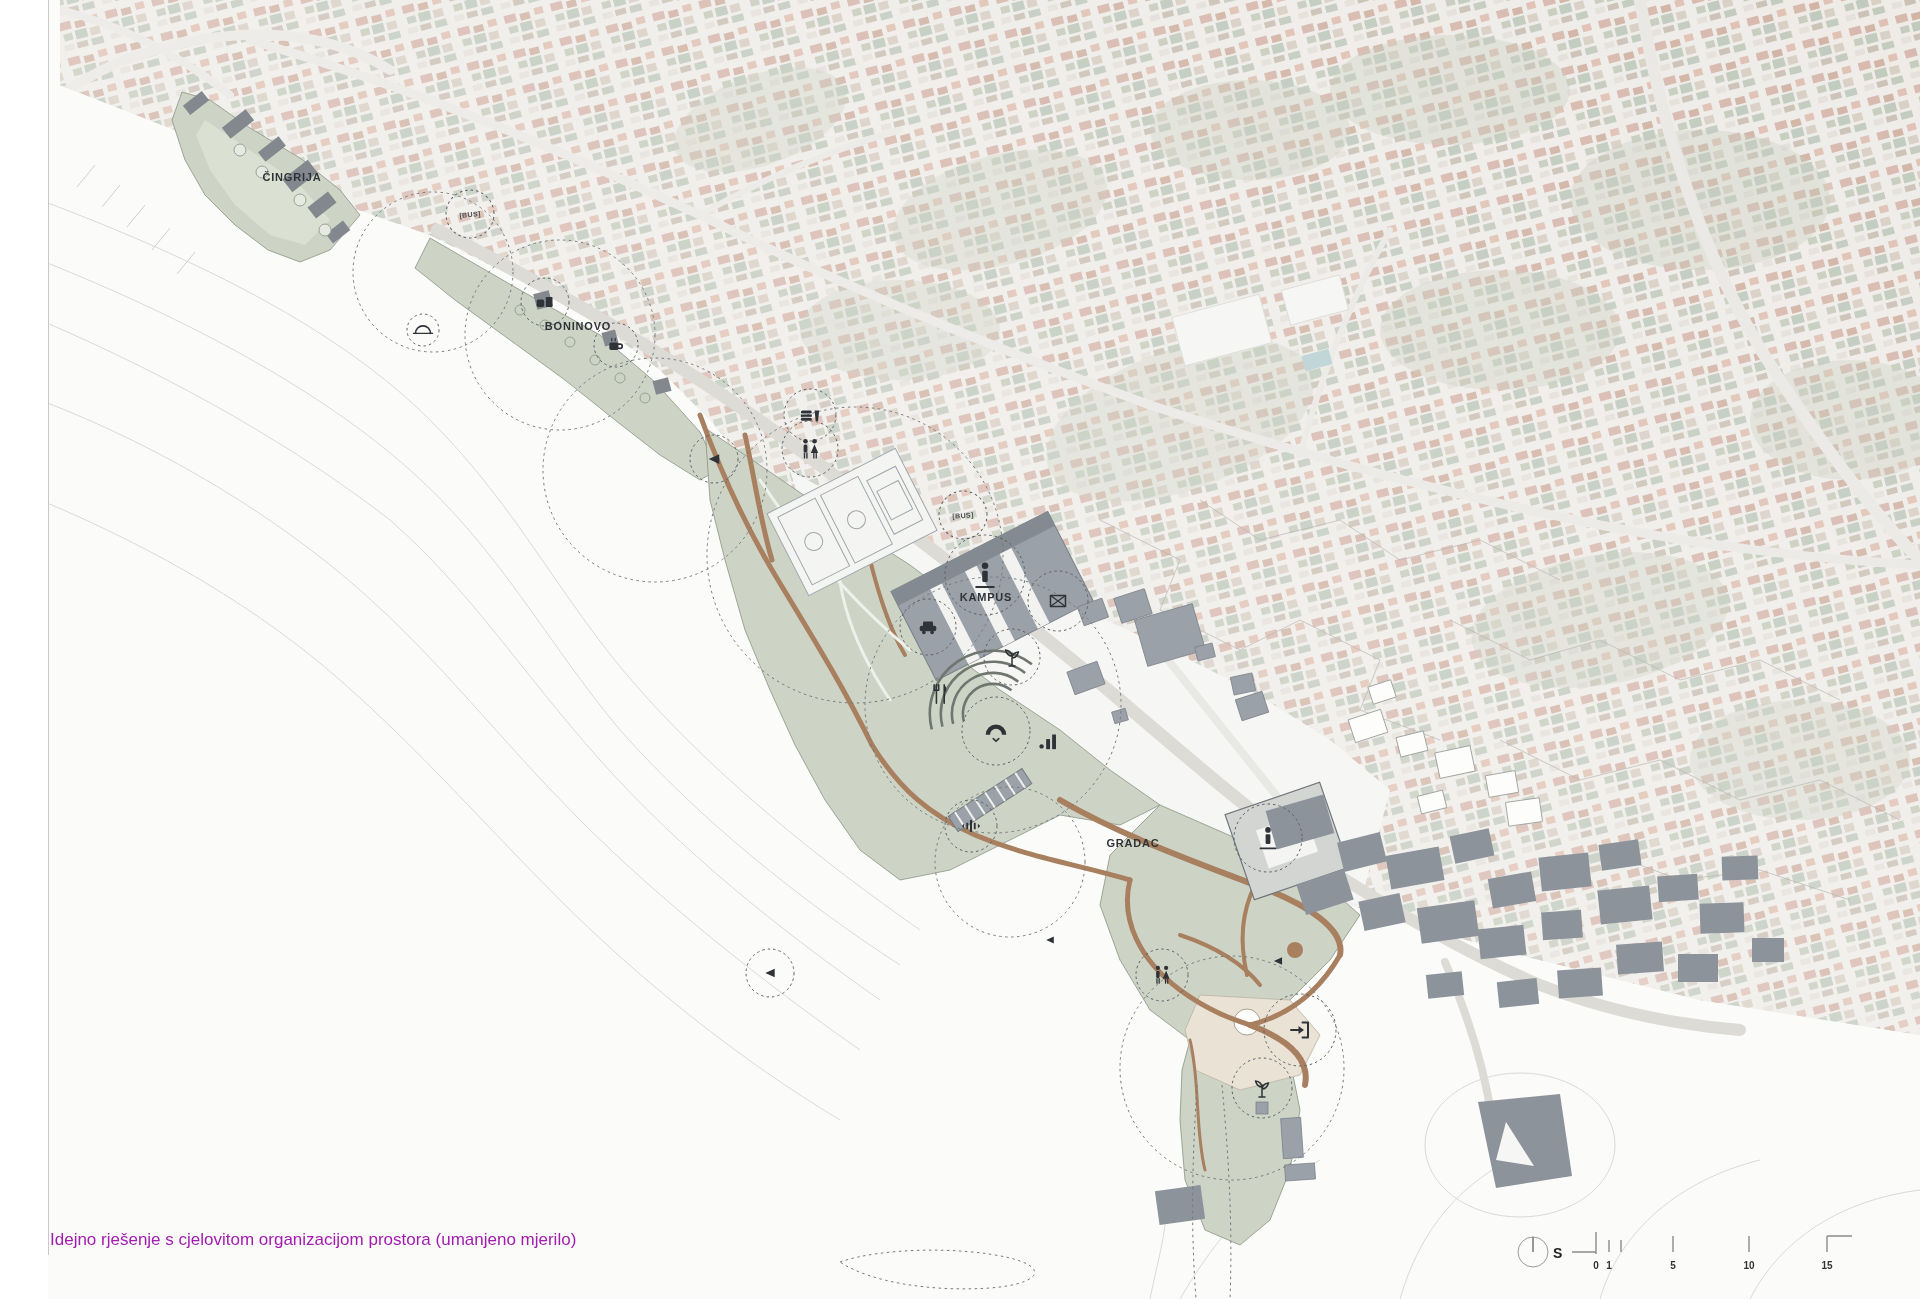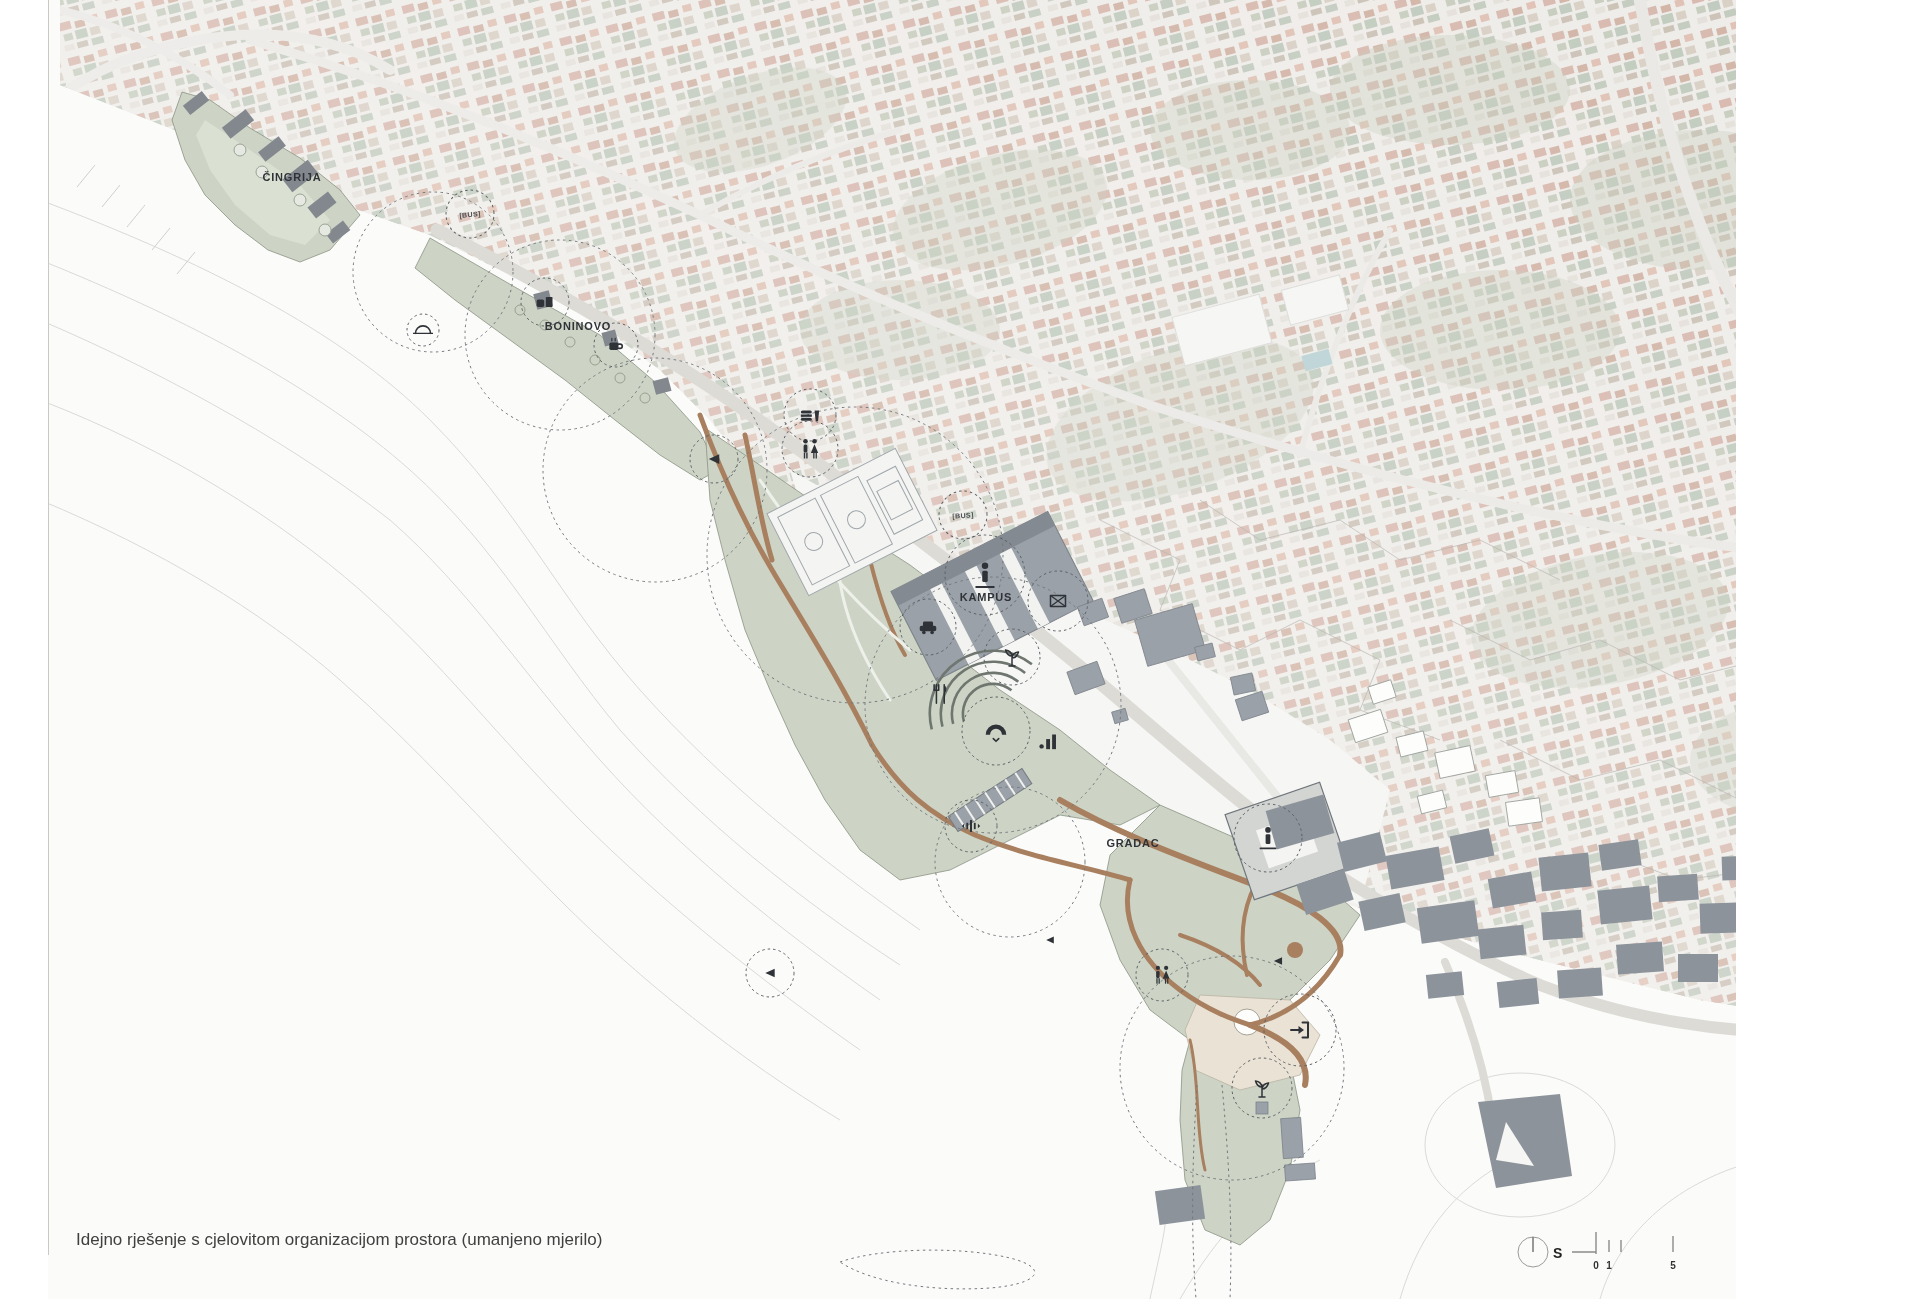--- a/index.html
+++ b/index.html
@@ -3,21 +3,21 @@
 <meta charset="utf-8">
 <style>
   :root{
     --ink:#2f3338; --design-green:#cdd4c5; --design-green-light:#dde2d4;
     --path-brown:#a87f5f; --building-gray:#9aa1a8; --building-dark:#83888f;
     --footprint:#8d939b; --plaza:#eae3d5; --contour:#d9d9d5;
     --aerial-base:#e6e2dc; --roof:#c29383; --vegetation:#a3b095;
     --road:#dddbd6; --pool:#8fb6ba; --paper:#fbfbfa;
   }
   html,body{margin:0;padding:0;background:#fff;}
-  .canvas{position:relative;width:1736px;height:1299px;background:var(--paper);
+  .canvas{position:relative;width:1920px;height:1299px;background:var(--paper);
           font-family:"Liberation Sans",sans-serif;overflow:hidden;}
   svg.map{position:absolute;left:0;top:0;}
   .region-label{font:bold 11px "Liberation Sans",sans-serif;fill:var(--ink);
                 letter-spacing:.8px;text-anchor:middle;}
   .bus-label{font:bold 7px "Liberation Sans",sans-serif;fill:#4a4e52;text-anchor:middle;letter-spacing:.4px;}
   .marker-circle{fill:none;stroke:#5b6065;stroke-width:1;stroke-dasharray:2.5 3;}
   .zone-circle{fill:none;stroke:#75797d;stroke-width:1;stroke-dasharray:2.5 3.5;}
   .ic{fill:var(--ink);}
   .ic-s{fill:none;stroke:var(--ink);stroke-linecap:round;stroke-linejoin:round;}
   .contour{fill:none;stroke:var(--contour);stroke-width:1;}
@@ -25,21 +25,21 @@
   .aroad{fill:none;stroke:var(--road);stroke-linecap:round;}
   .bpath{fill:none;stroke:var(--path-brown);stroke-linecap:round;}
   .gwalk{fill:none;stroke:#eef0ea;stroke-linecap:round;}
   .greenzone{fill:var(--design-green);stroke:#8a9383;stroke-width:.8;}
   .bldg{fill:var(--building-gray);stroke:#7d838a;stroke-width:.8;}
   .bldg-dark{fill:var(--building-dark);}
   .exist{fill:#fdfdfc;stroke:#9fa49f;stroke-width:.9;}
   .fp{fill:var(--footprint);}
   .scale-num{font:bold 10px "Liberation Sans",sans-serif;fill:#333;text-anchor:middle;}
   .north-s{font:bold 14px "Liberation Sans",sans-serif;fill:#222;}
-  .caption{position:absolute;left:50px;top:1230px;font-size:17px;color:#404040;margin-left:26px;}
+  .caption{position:absolute;left:50px;top:1230px;font-size:17px;color:#a21caf;}
   .left-rule{position:absolute;left:48px;top:0;width:1px;height:1255px;background:#c9c9c6;}
   .left-margin{position:absolute;left:0;top:0;width:48px;height:1299px;background:#ffffff;}
 </style>
 </head>
 <body>
 
 <div class="canvas">
 <svg class="map" width="1920" height="1299" viewBox="0 0 1920 1299">
   <defs>
     <pattern id="city" width="48" height="36" patternUnits="userSpaceOnUse" patternTransform="rotate(-15)">

